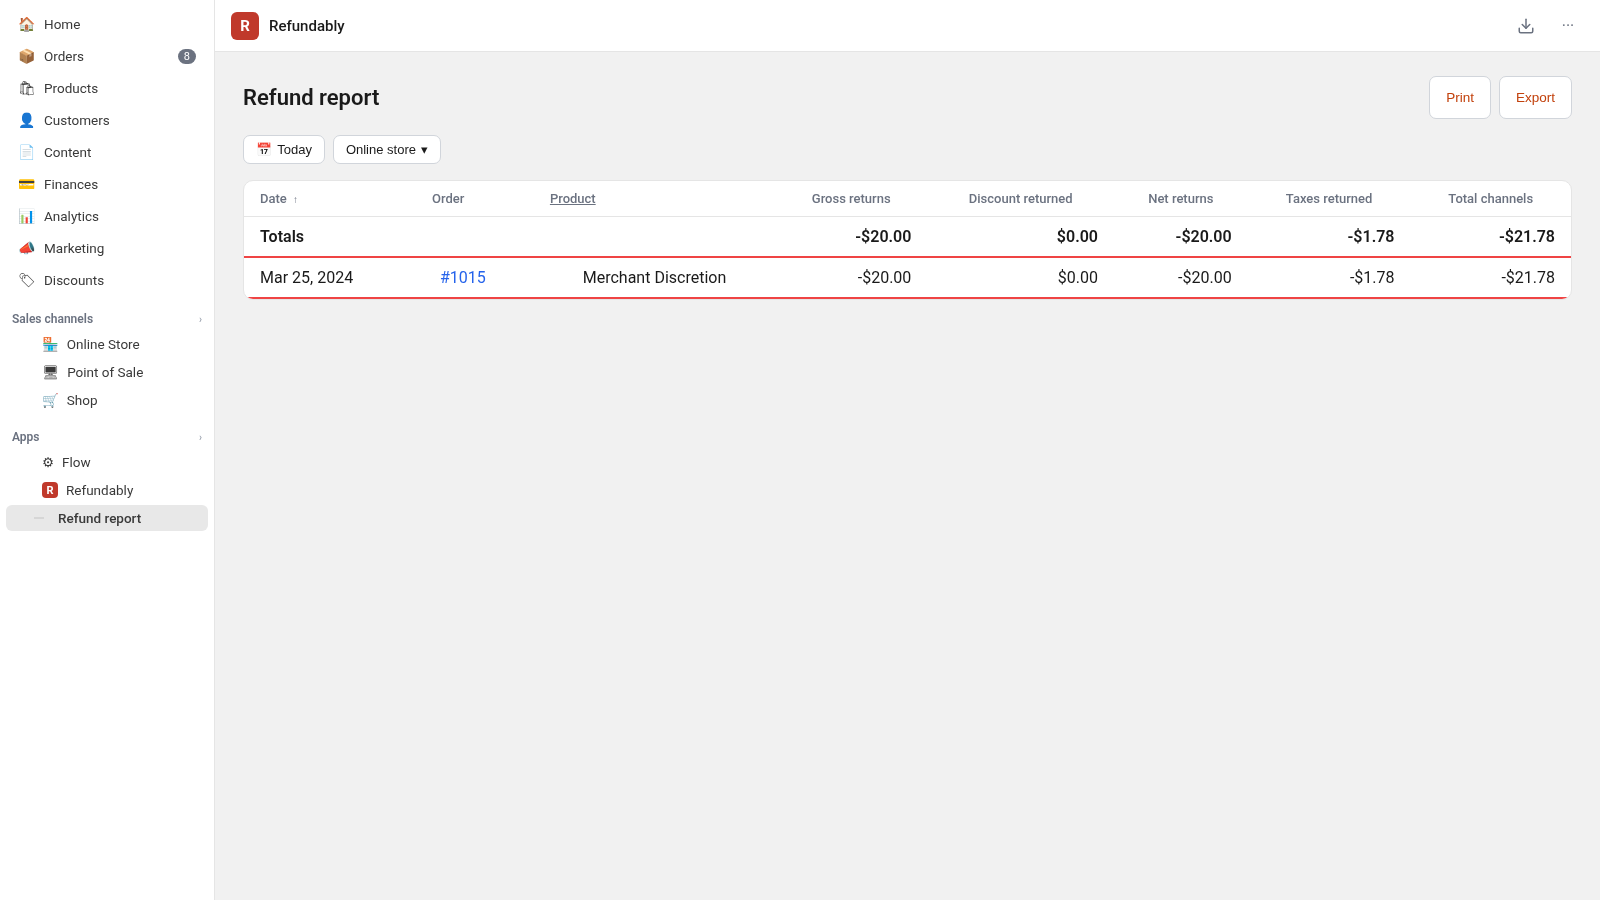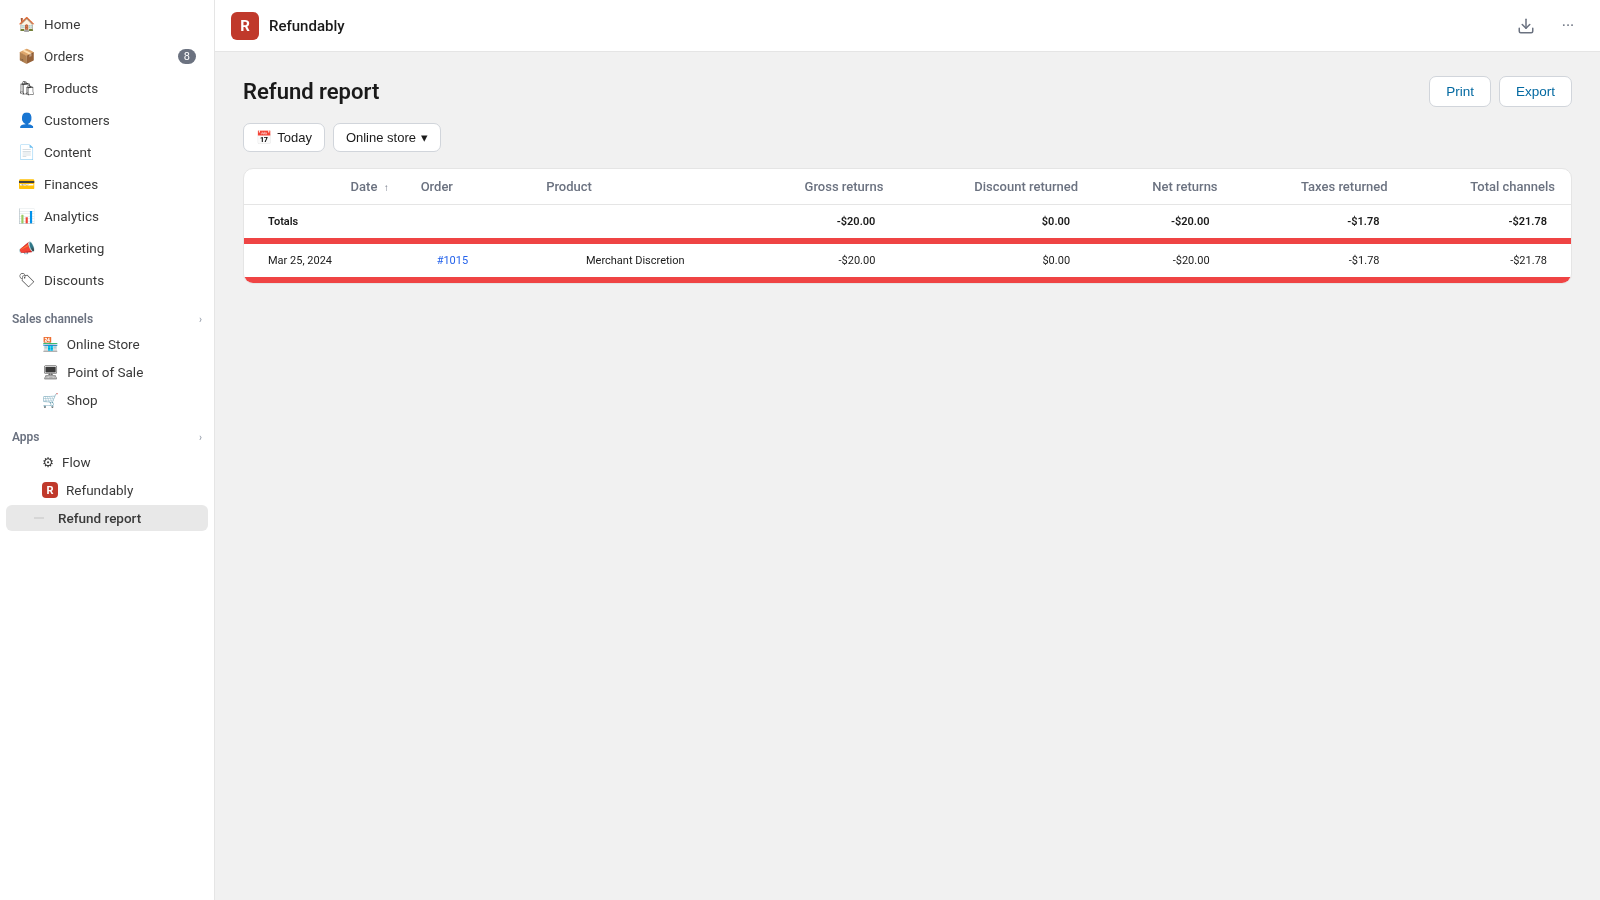--- a/index.html
+++ b/index.html
@@ -141,28 +141,28 @@
       align-items: center;
       justify-content: space-between;
       margin-bottom: 16px;
     }
     .page-title {
       font-size: 22px;
       font-weight: 600;
     }
     .header-actions { display: flex; gap: 8px; }
     .btn {
-      padding: 7px 16px;
+      padding: 13px 16px;
       border-radius: 7px;
       border: 1px solid #d1d5db;
       background: #fff;
       cursor: pointer;
       font-size: 13.5px;
       font-weight: 500;
-      color: #0369a1;
+      color: #c2410c;
     }
 
     .filters {
       display: flex;
       gap: 8px;
       margin-bottom: 16px;
     }
     .filter-btn {
       display: flex;
       align-items: center;
@@ -185,34 +185,33 @@
     }
     table {
       width: 100%;
       border-collapse: collapse;
     }
     thead tr {
       border-bottom: 1px solid #e5e5e5;
     }
     th {
       padding: 10px 16px;
-      text-align: right;
       font-size: 13px;
       font-weight: 500;
       color: #6b7280;
       white-space: nowrap;
     }
-    th:first-child { text-align: right; }
+    th:first-child { text-align: left; }
     th:nth-child(2) { text-align: left; }
-    th:nth-child(3) { text-align: left; }
+    th:nth-child(3) { text-align: left; text-decoration: underline; }
     td {
-      padding: 10px 24px;
+      padding: 10px 16px;
       text-align: right;
-      font-size: 11px;
-      border-bottom: 6px solid #ef4444;
+      font-size: 16px;
+      border-bottom: 2px solid #ef4444;
     }
     td:first-child { text-align: left; }
     td:nth-child(2) { text-align: left; }
     td:nth-child(3) { text-align: center; }
     .totals-row td { font-weight: 600; }
     .order-link { color: #2563eb; text-decoration: none; cursor: pointer; margin-left: 8px; }
     .sort-icon { font-size: 10px; margin-left: 3px; }
     .result-count {
       padding: 12px 16px;
       text-align: center;

